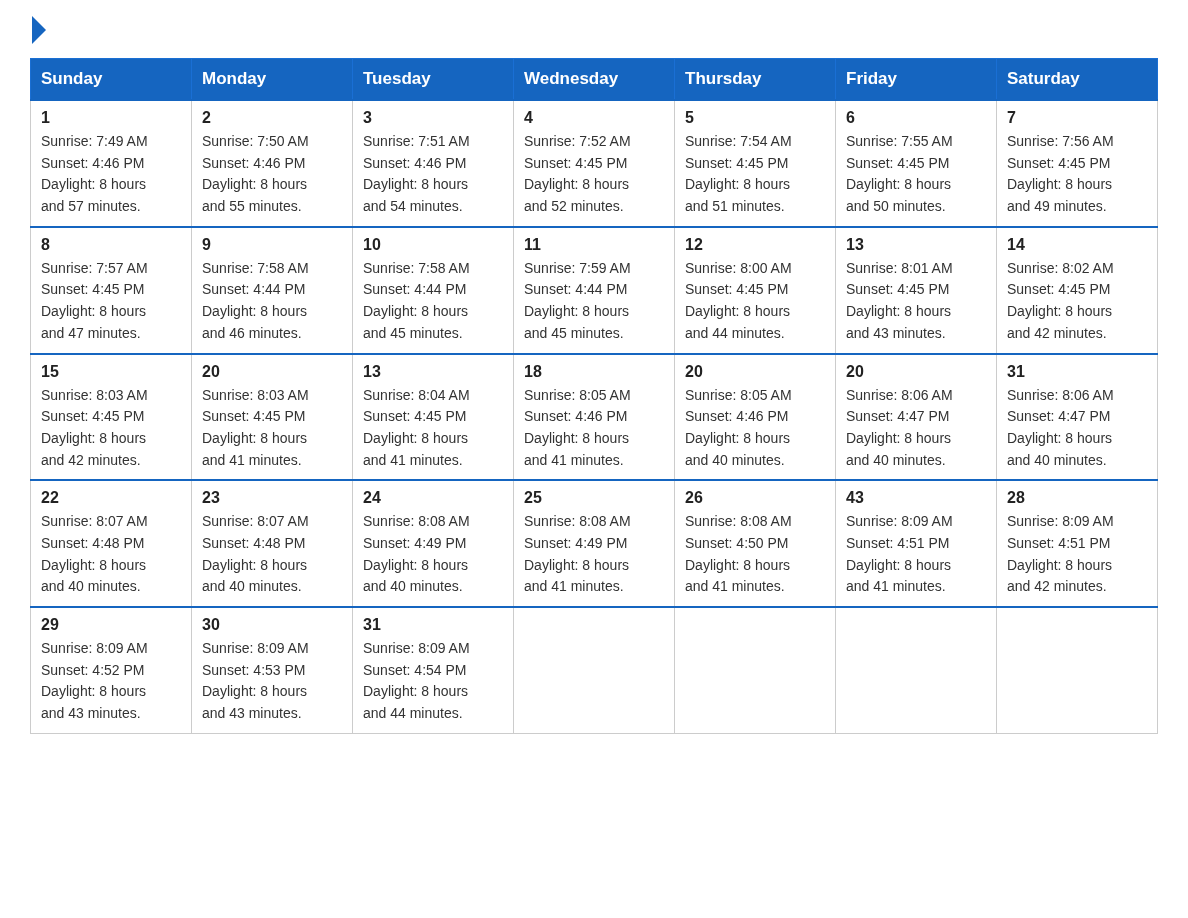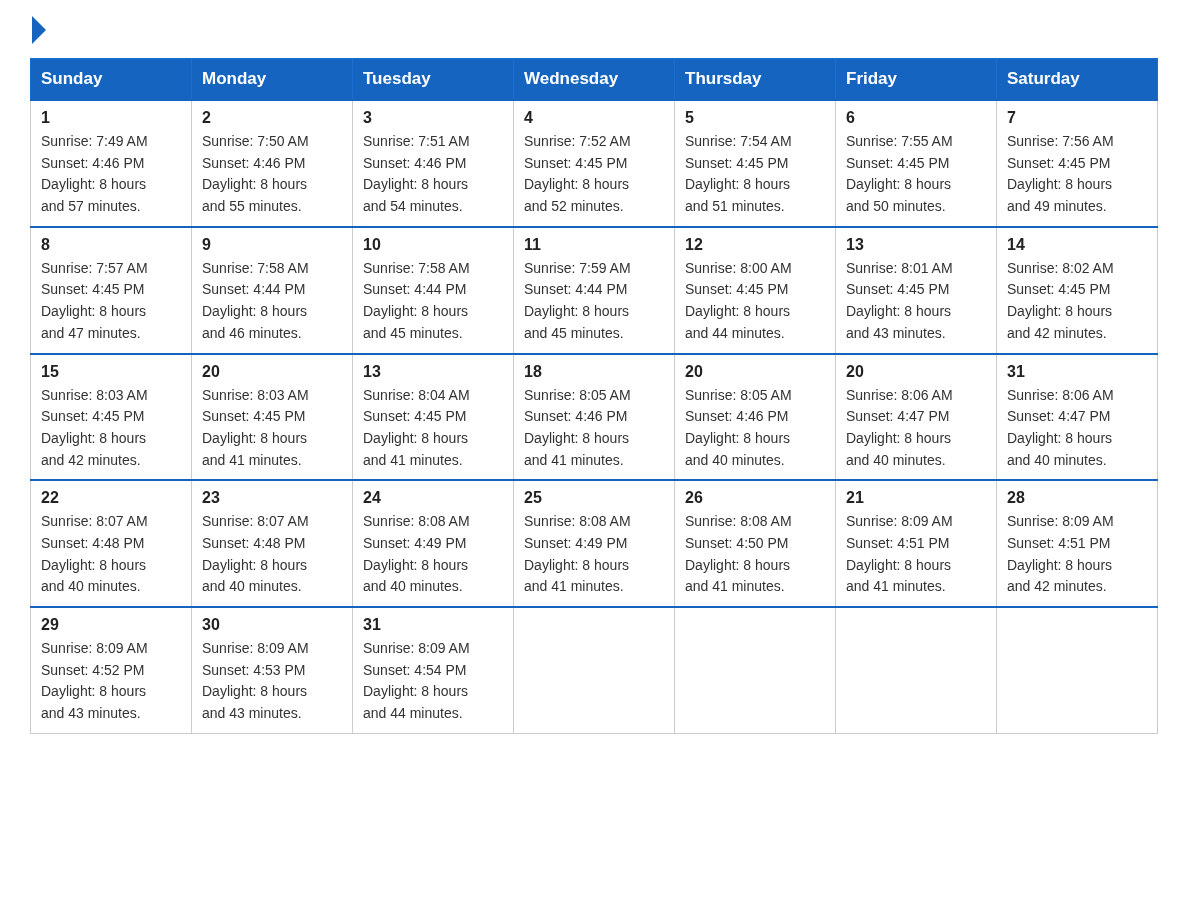--- a/index.html
+++ b/index.html
@@ -341,21 +341,21 @@
         </td>
         <td>
           <span class="day-number">26</span>
           <div class="day-info">
             Sunrise: 8:08 AM<br>
             Sunset: 4:50 PM<br>
             Daylight: 8 hours and&nbsp;41 minutes.
           </div>
         </td>
         <td>
-          <span class="day-number">21</span>
+          <span class="day-number">43</span>
           <div class="day-info">
             Sunrise: 8:09 AM<br>
             Sunset: 4:51 PM<br>
             Daylight: 8 hours and&nbsp;41 minutes.
           </div>
         </td>
         <td>
           <span class="day-number">28</span>
           <div class="day-info">
             Sunrise: 8:09 AM<br>

